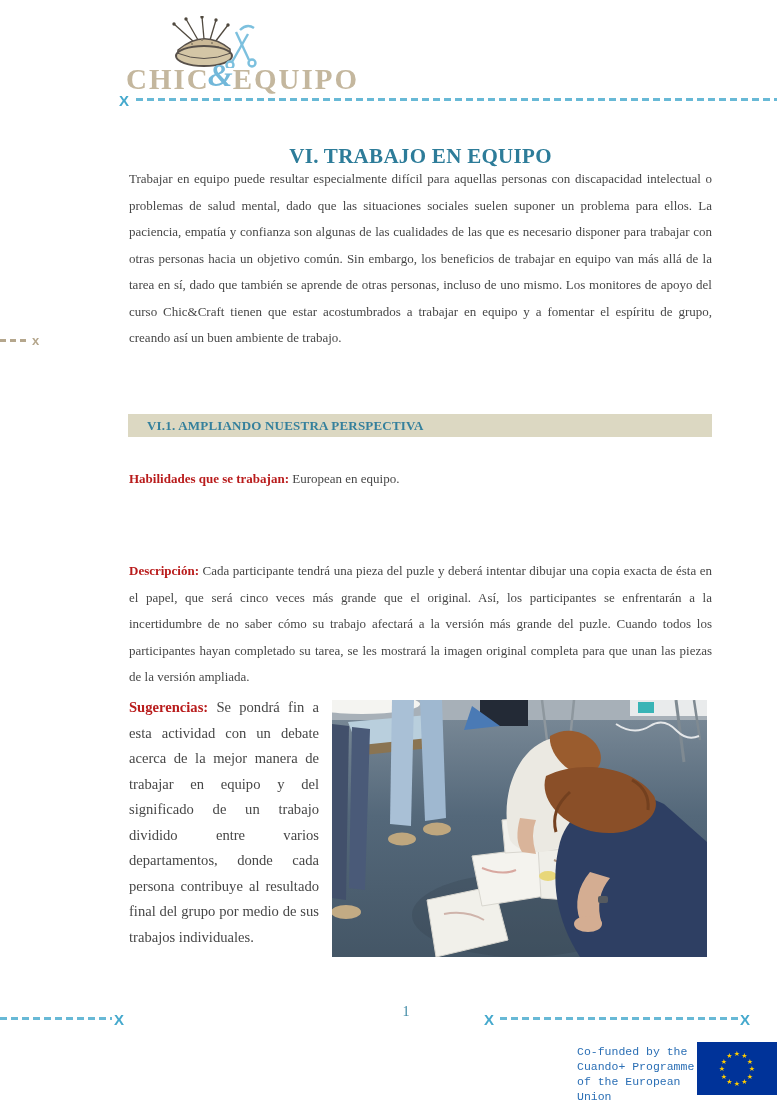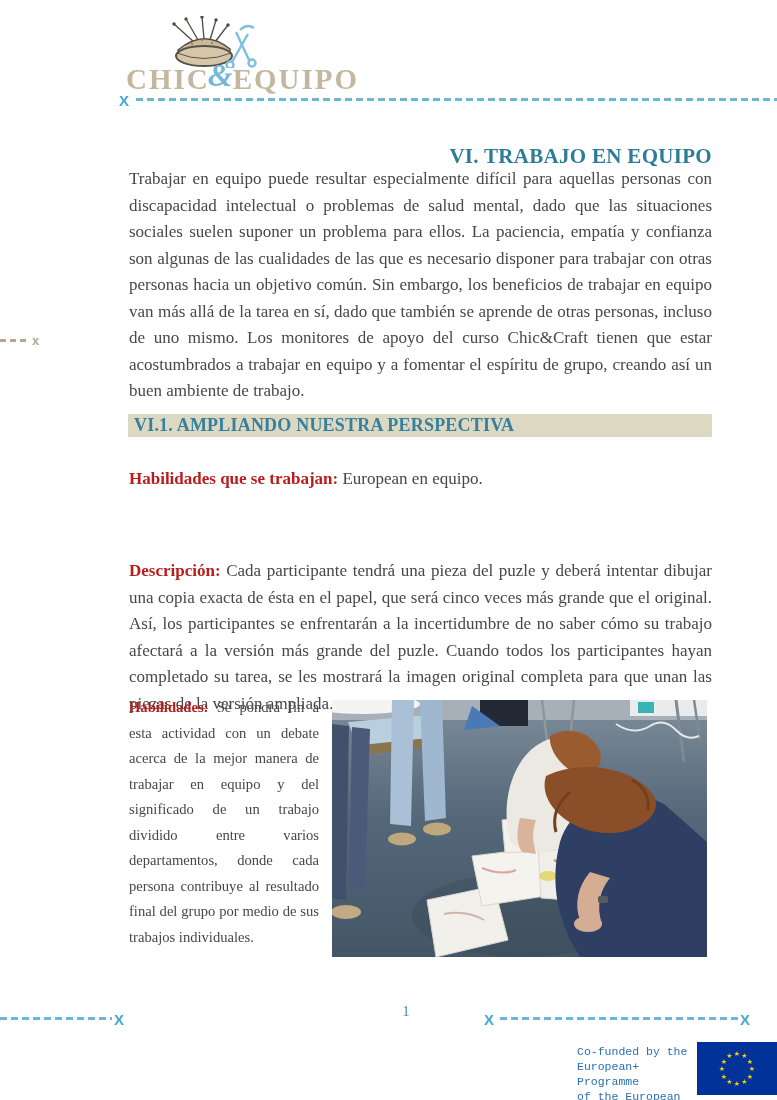--- a/index.html
+++ b/index.html
@@ -13,28 +13,28 @@
   .logo-amp{font-style:italic;font-weight:bold;font-size:32px;color:#72b8da;
             position:relative;top:-3px;margin:0 -2px;}
   
   .dash{position:absolute;height:3px;
         background:repeating-linear-gradient(90deg,#68b9d6 0 7px,transparent 7px 11px);}
   .dash.tan{background:repeating-linear-gradient(90deg,#b5a78d 0 6px,transparent 6px 10px);}
   .xmark{position:absolute;font-family:"Liberation Sans",sans-serif;font-weight:bold;
          font-size:15px;color:#45a9cd;line-height:1;}
   .xmark.tan{color:#b5a78d;font-size:13px;}
   
-  .title{position:absolute;left:129px;top:130px;width:583px;text-align:right;
+  .title{position:absolute;left:129px;top:130px;width:583px;text-align:center;
          font-weight:bold;font-size:21px;color:#2d7c99;letter-spacing:.3px;}
   .body-par{position:absolute;left:129px;width:583px;text-align:justify;
-            font-size:17px;line-height:26.5px;margin:0;}
+            font-size:13px;line-height:26.5px;margin:0;}
   .section-bar{position:absolute;left:128px;top:414px;width:584px;height:23px;
                background:#dcd8c2;display:flex;align-items:center;}
-  .section-bar span{font-weight:bold;font-size:18px;color:#35809c;letter-spacing:.2px;
-                    padding-left:6px;}
+  .section-bar span{font-weight:bold;font-size:13px;color:#35809c;letter-spacing:.2px;
+                    padding-left:19px;}
   .label{font-weight:bold;color:#b91c1c;}
   .sugg{position:absolute;left:129px;top:695px;width:190px;text-align:justify;
         font-size:14.6px;line-height:25.5px;margin:0;}
   
   .photo{position:absolute;left:332px;top:700px;width:375px;height:257px;}
   
   .pagenum{position:absolute;left:396px;top:1004px;width:20px;text-align:center;
            font-size:14px;color:#3a87a3;}
   .eu-text{position:absolute;left:577px;top:1044px;width:118px;
            font-family:Liberation Mono, monospace;font-size:11.5px;line-height:15px;
@@ -100,21 +100,21 @@
 
   <div class="section-bar">
     <span>VI.1. AMPLIANDO NUESTRA PERSPECTIVA</span>
   </div>
 
   <p class="body-par" style="top:466px;"><span class="label">Habilidades que se trabajan:</span> <span>European en equipo.</span></p>
 
 
   <p class="body-par" style="top:558px;"><span class="label">Descripción:</span> <span>Cada participante tendrá una pieza del puzle y deberá intentar dibujar una copia exacta de ésta en el papel, que será cinco veces más grande que el original. Así, los participantes se enfrentarán a la incertidumbre de no saber cómo su trabajo afectará a la versión más grande del puzle. Cuando todos los participantes hayan completado su tarea, se les mostrará la imagen original completa para que unan las piezas de la versión ampliada.</span></p>
 
-  <p class="sugg"><span class="label">Habilidades:</span> <span>Se pondrá fin a esta actividad con un debate acerca de la mejor manera de trabajar en equipo y del significado de un trabajo dividido entre varios departamentos, donde cada persona contribuye al resultado final del grupo por medio de sus trabajos individuales.</span></p>
+  <p class="sugg"><span class="label">Sugerencias:</span> <span>Se pondrá fin a esta actividad con un debate acerca de la mejor manera de trabajar en equipo y del significado de un trabajo dividido entre varios departamentos, donde cada persona contribuye al resultado final del grupo por medio de sus trabajos individuales.</span></p>
 
   <svg class="photo" viewBox="0 0 375 257">
     <defs>
       <linearGradient id="floor" x1="0" y1="0" x2="0" y2="1">
         <stop offset="0" stop-color="#7e8d9a"></stop>
           <stop offset="0.45" stop-color="#54687a"></stop>
         <stop offset="1" stop-color="#445666"></stop>
       </linearGradient>
     </defs>
     <rect width="375" height="257" fill="url(#floor)"></rect>
@@ -175,21 +175,21 @@
   <span class="xmark" style="left:114px;top:1012px;">X</span>
 
   <div class="pagenum">1</div>
 
   <span class="xmark" style="left:484px;top:1012px;">X</span>
   <div class="dash" style="left:500px;top:1017px;width:238px;"></div>
   <span class="xmark" style="left:740px;top:1012px;">X</span>
 
   <div class="eu-text">
     <div>Co-funded by the</div>
-    <div>European+ Programme</div>
+    <div>Cuando+ Programme</div>
     <div>of the European Union</div>
   </div>
   <svg class="eu-flag" viewBox="0 0 80 53">
     <rect width="80" height="53" fill="#003399"></rect>
     <g fill="#FFCC00" font-size="7" text-anchor="middle" font-family="DejaVu Sans, sans-serif">
       <text x="40" y="14">★</text>
         <text x="47.5" y="16">★</text>
         <text x="53" y="21.5">★</text>
       <text x="55" y="29">★</text>
         <text x="53" y="36.5">★</text>

